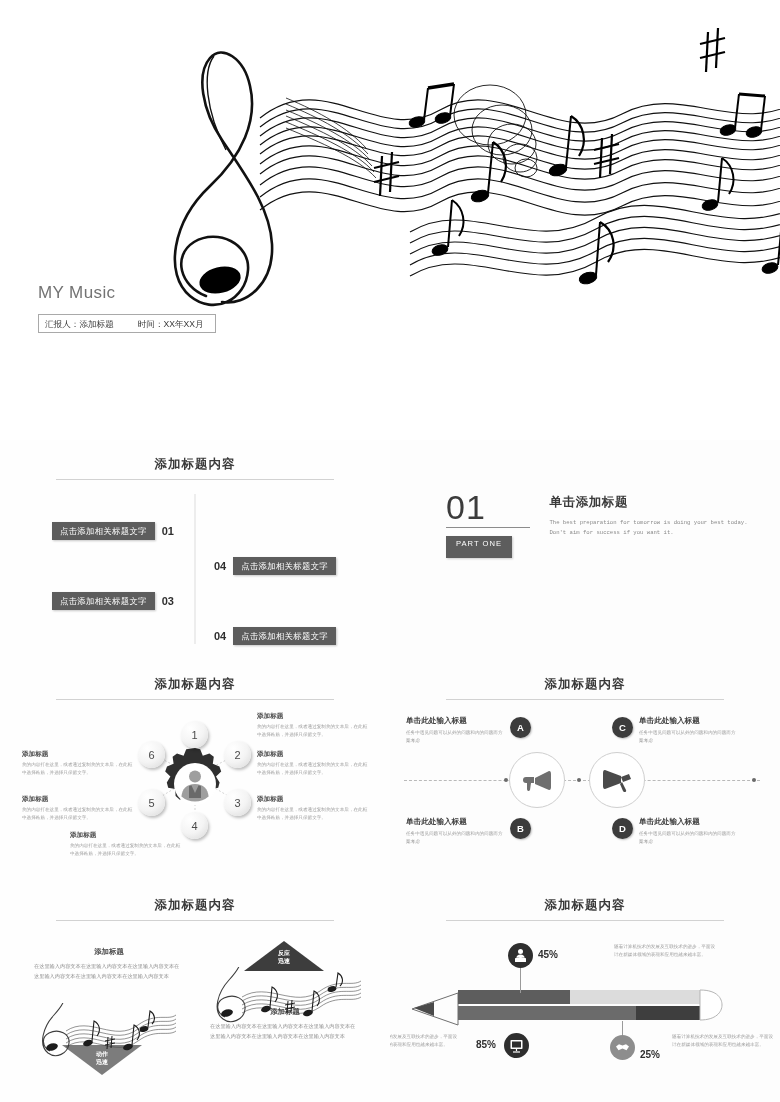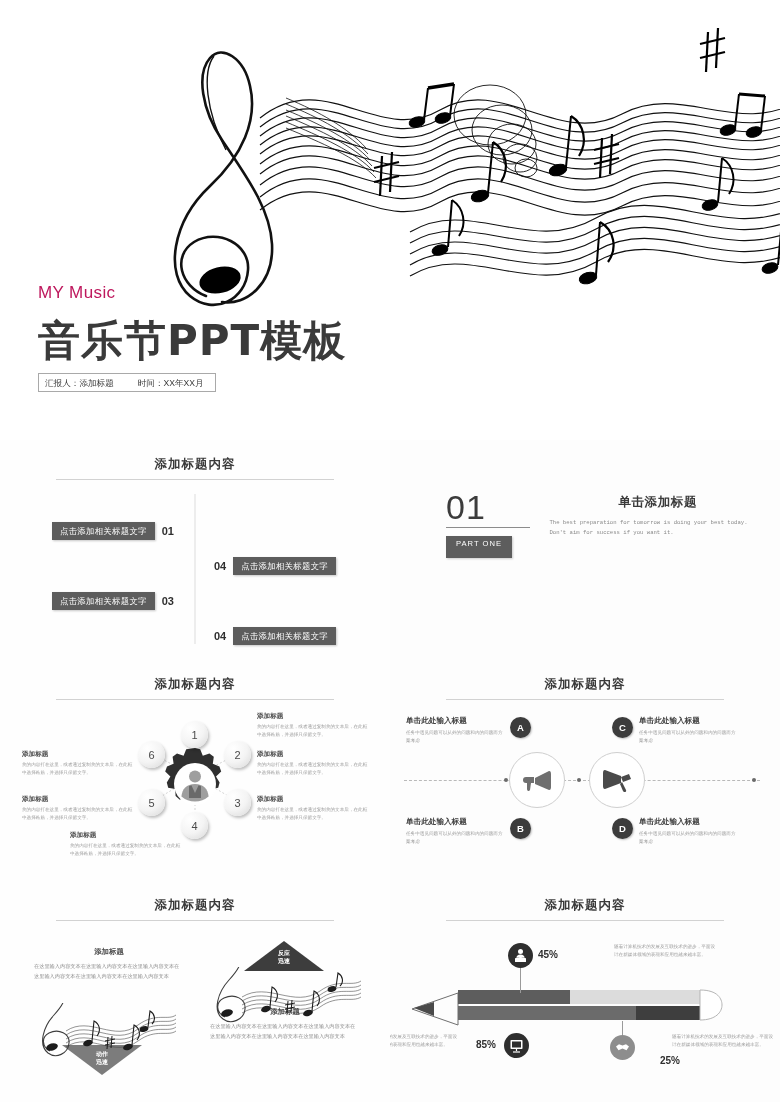--- a/index.html
+++ b/index.html
@@ -14,22 +14,22 @@
   
   .cover {
     position: relative;
     width: 780px; height: 440px;
     background: #ffffff;
     overflow: hidden;
   }
   .cover-art { position:absolute; left:110px; top:0px; width:690px; height:310px; }
   .cover-text { position:absolute; left:38px; top:283px; width:420px; }
   .my-music {
-    font-size: 17px; color:#be185d; letter-spacing:0.4px;
-    font-family:"Liberation Sans", sans-serif; margin-bottom:14px;
+    font-size: 17px; color:#737373; letter-spacing:0.4px;
+    font-family:"Liberation Sans", sans-serif; margin-bottom:2px;
   }
   .main-title {
     font-size: 42px; font-weight: 700; color:#3a3a3a;
     letter-spacing: 1px; line-height: 1.12;
     font-family:"DejaVu Sans","Liberation Sans", sans-serif;
   }
   .cover-sub {
     margin-top: 9px;
     font-size: 9.2px; line-height: 1.65; color:#6f6f6f; width: 360px;
   }
@@ -87,21 +87,21 @@
     font-size:34px; font-weight:400; color:#3c3c3c; line-height:1;
     letter-spacing:1px; font-family:"Liberation Sans",sans-serif;
   }
   .part-rule { height:1px; background:#8c8c8c; margin:3px 0 4px 0; width:84px; }
   .part-tag {
     display:inline-block; background:#5d5d5d; color:#fff;
     font-size:7.6px; letter-spacing:1px; padding:3px 10px 10px 10px;
     box-shadow:1px 1px 2px rgba(0,0,0,0.2);
   }
   .part-right { padding-top:4px; width:218px; }
-  .part-heading { font-size:12.5px; font-weight:700; color:#3a3a3a; letter-spacing:0.6px;text-align:center; }
+  .part-heading { font-size:12.5px; font-weight:700; color:#3a3a3a; letter-spacing:0.6px; }
   .part-desc { margin-top:7px; font-size:5.6px; line-height:1.85; color:#8a8a8a;
                font-family:"Liberation Mono","DejaVu Sans Mono",monospace; }
 
   
   .gear-stage { position:relative; height:160px; margin-top:4px; }
   .gear-center { position:absolute; left:50%; top:50%; transform:translate(-50%,-50%); }
   .bubble {
     position:absolute; width:27px; height:27px; border-radius:50%;
     background: radial-gradient(circle at 34% 28%, #ffffff 0%, #f4f4f4 52%, #d8d8d8 100%);
     box-shadow: 1.5px 2px 3px rgba(0,0,0,0.25);
@@ -281,21 +281,20 @@
               <path d="M608 28 L 606 68"></path>
             <path d="M590 44 L 615 38"></path>
               <path d="M590 58 L 615 52"></path>
           </g>
         </g>
       </svg>
     </div>
 
     <div class="cover-text">
       <div class="my-music">MY Music</div>
-      <div class="main-title">音乐节PPT模板</div>
       <div class="cover-meta">
         <span>汇报人：添加标题</span><span class="gap"></span><span>时间：XX年XX月</span>
       </div>
     </div>
   </section>
 
   <div class="grid">
 
     <section class="slide">
       <div class="slide-title">添加标题内容</div>
@@ -583,19 +582,19 @@
         </div>
         <div class="pct" style="left:72px; top:116px;">85%</div>
         <div class="pn-txt" style="left:-48px; top:110px;">随着计算机技术的发展及互联技术的进步，平面设计在新媒体领域的表现和应用也越来越丰富。</div>
 
         <div class="stem" style="left:218px; top:98px; height:18px;"></div>
         <div class="ic-circle ic-grey" style="left:206px; top:112px;">
           <svg width="15" height="15" viewBox="0 0 15 15" fill="#ffffff">
             <path d="M1 6.5 L 4 4.2 L 7.5 5.6 L 11 4.2 L 14 6.5 L 11.5 10.2 L 7.5 8.4 L 3.5 10.2 z"></path>
           </svg>
         </div>
-        <div class="pct" style="left:236px; top:132px;margin-left:20px;">25%</div>
+        <div class="pct" style="left:236px; top:126px;">25%</div>
         <div class="pn-txt" style="left:268px; top:110px;">随着计算机技术的发展及互联技术的进步，平面设计在新媒体领域的表现和应用也越来越丰富。</div>
       </div>
     </section>
 
   </div>
 </div>
 
 </body></html>

